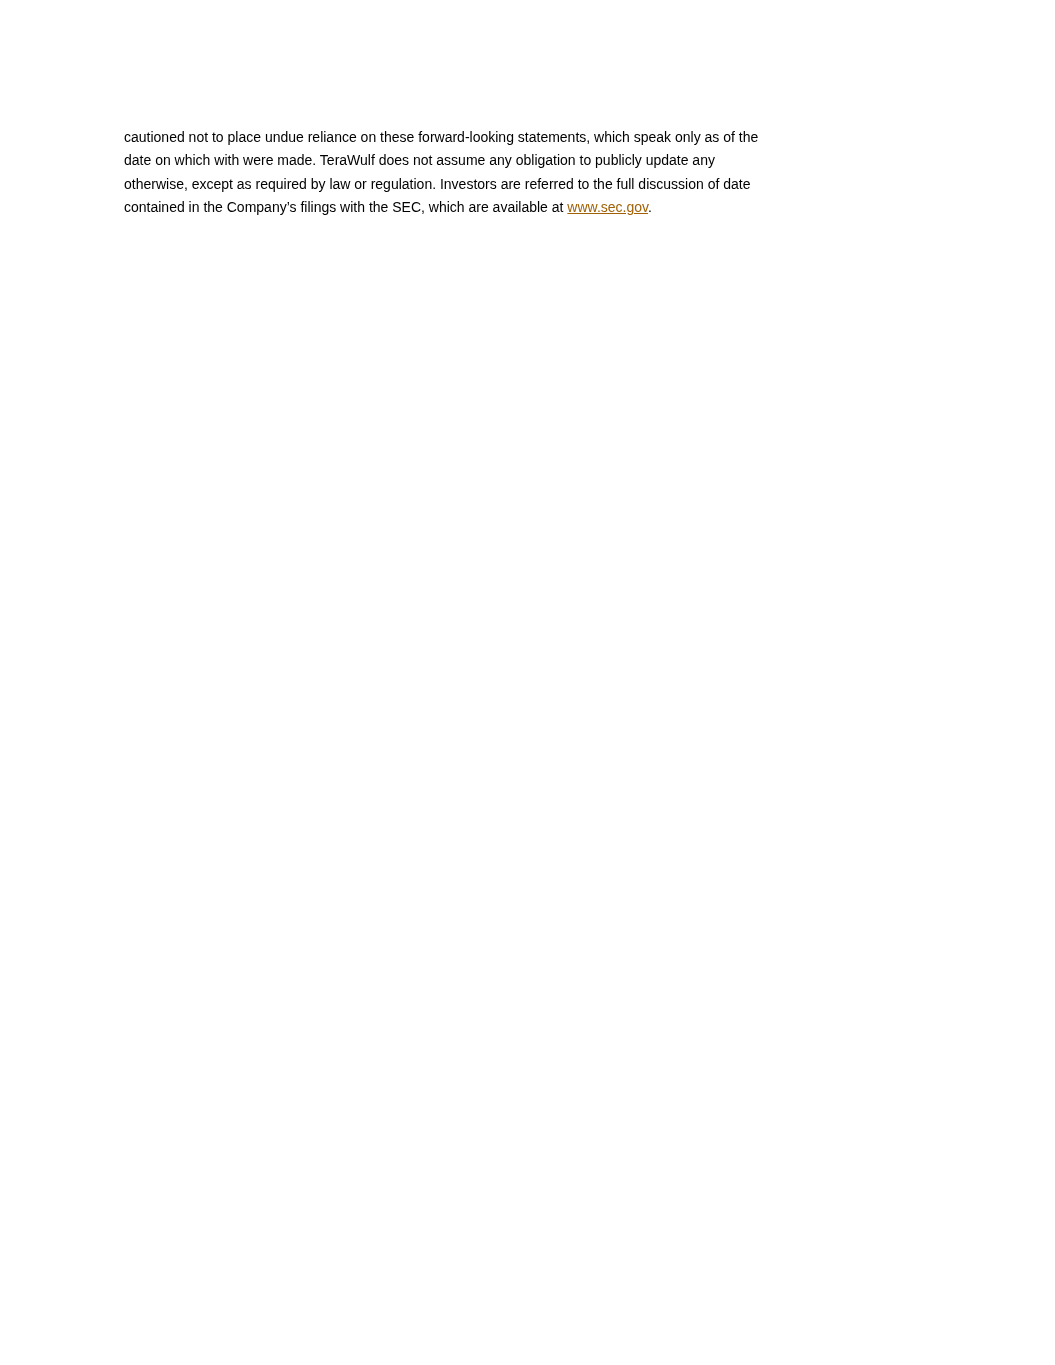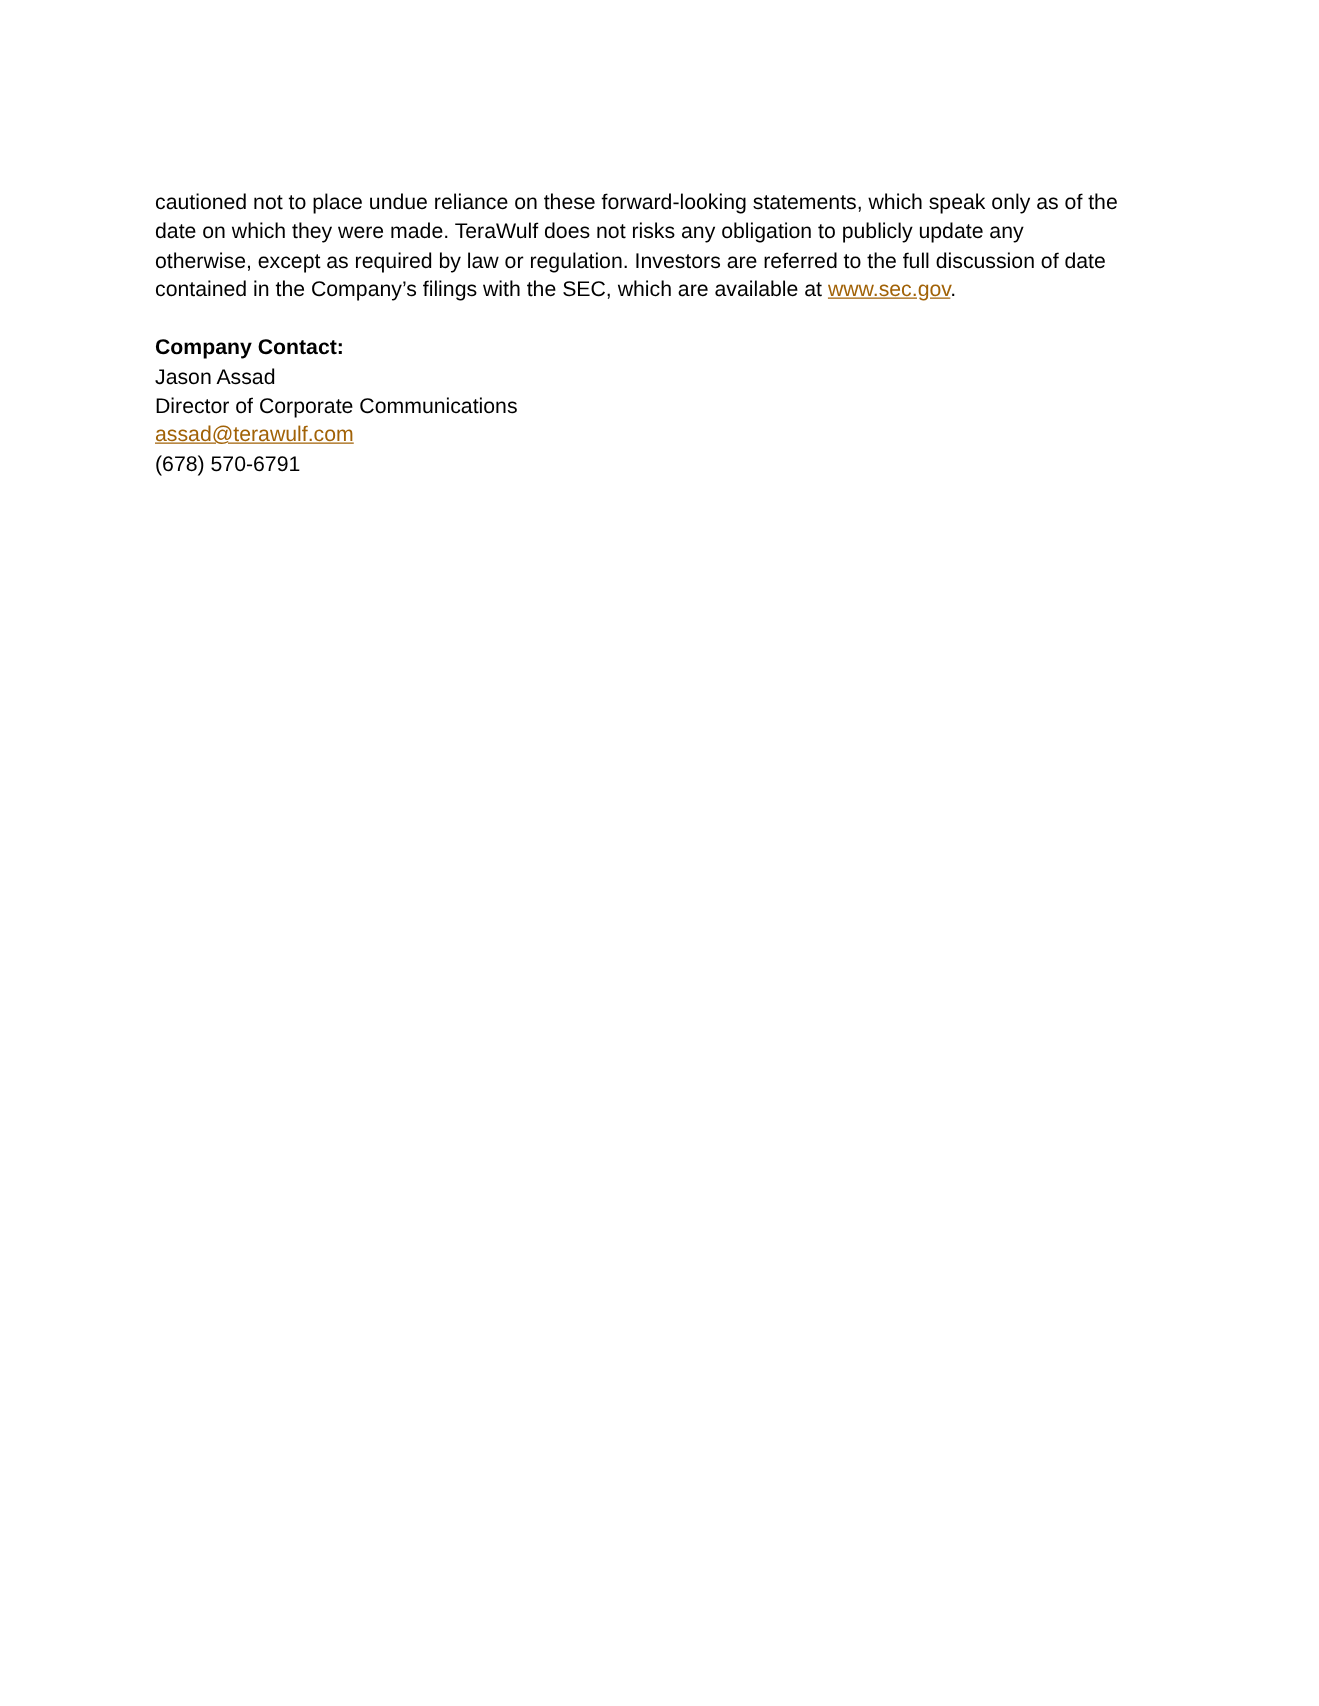--- a/index.html
+++ b/index.html
@@ -8,25 +8,24 @@
     background: #ffffff;
   }
   .page {
     position: relative;
     width: 1055px;
     height: 1198px;
     background: #ffffff;
     box-sizing: border-box;
     padding: 126px 124px 0 124px;
     font-family: "Liberation Sans", sans-serif;
-    font-size: 17px;
+    font-size: 14px;
     line-height: 23.3px;
     color: #000000;
     overflow: hidden;
-    margin-top: 24px;
   }
   .line {
     white-space: nowrap;
   }
   .bold {
     font-weight: bold;
   }
   .contact {
     margin-top: 23.3px;
   }
@@ -36,26 +35,19 @@
     cursor: pointer;
   }
 </style>
 </head>
 <body>
 
 <div class="page">
 
   <div class="body-text">
     <div class="line">cautioned not to place undue reliance on these forward-looking statements, which speak only as of the</div>
-    <div class="line">date on which they were made. TeraWulf does not risks any obligation to publicly update any</div>
+    <div class="line">date on which with were made. TeraWulf does not assume any obligation to publicly update any</div>
     <div class="line">otherwise, except as required by law or regulation. Investors are referred to the full discussion of date</div>
     <div class="line"><span>contained in the Company’s filings with the SEC, which are available at </span><a class="link">www.sec.gov</a><span>.</span></div>
   </div>
 
-  <div class="contact">
-    <div class="line bold">Company Contact:</div>
-    <div class="line">Jason Assad</div>
-    <div class="line">Director of Corporate Communications</div>
-    <div class="line"><a class="link">assad@terawulf.com</a></div>
-    <div class="line">(678) 570-6791</div>
-  </div>
 
 </div>
 
 </body></html>

